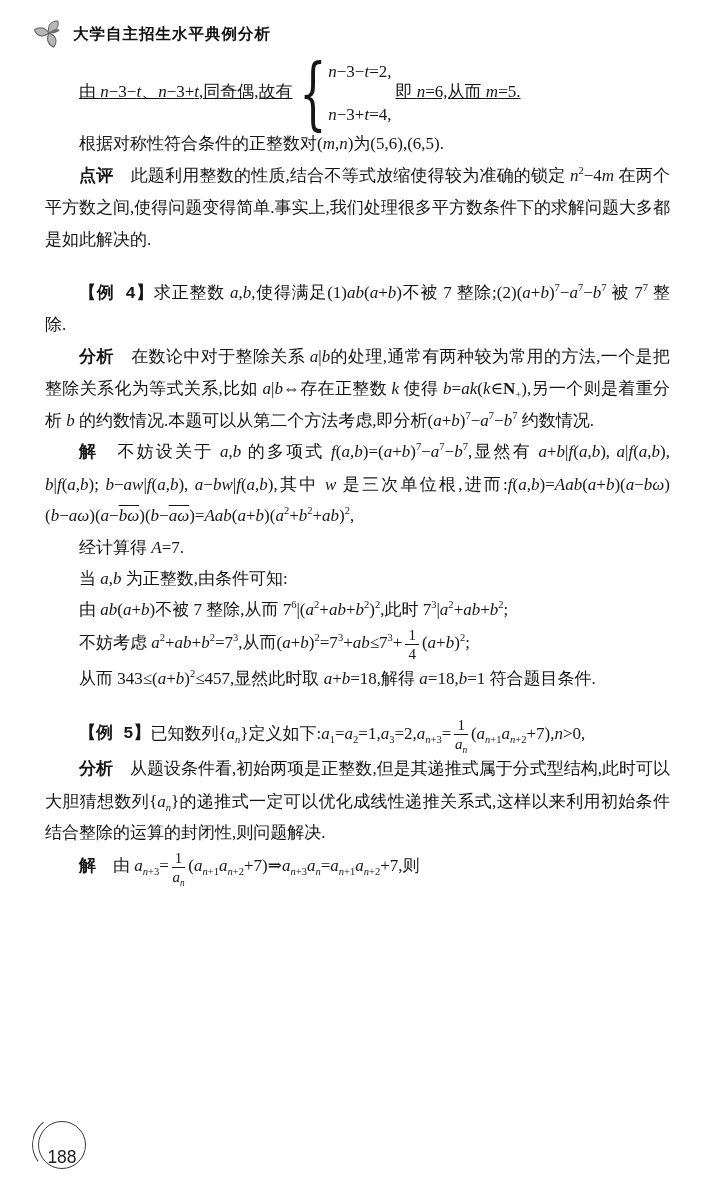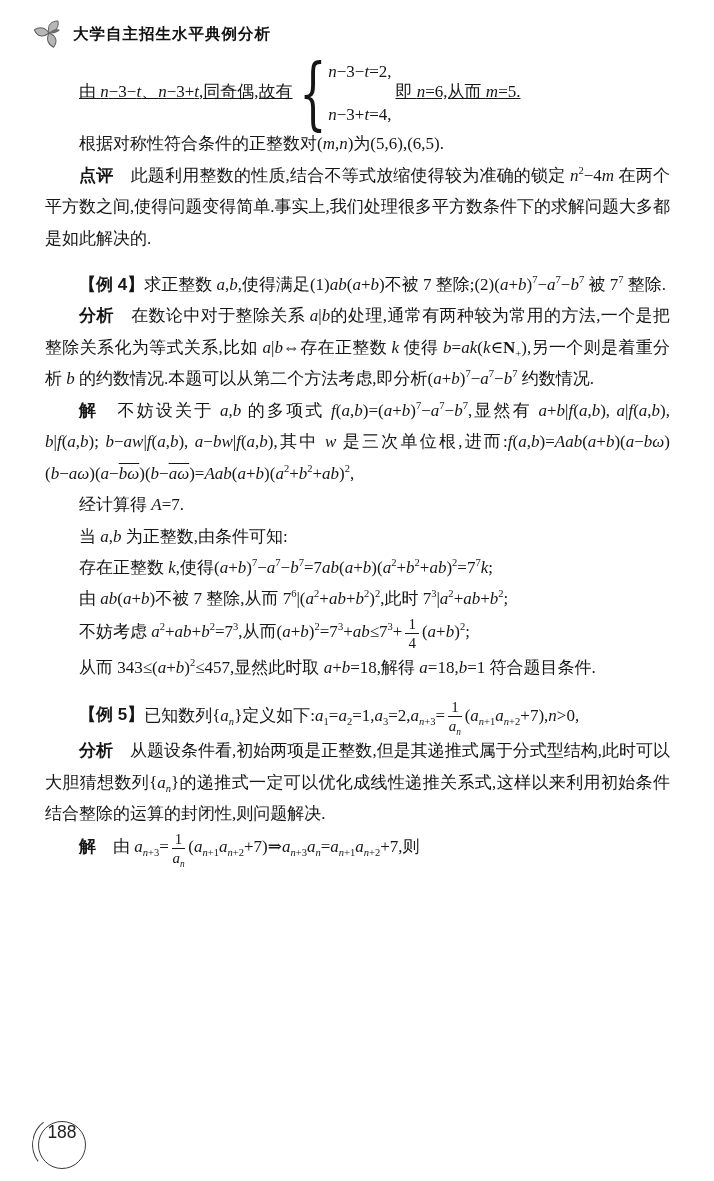--- a/index.html
+++ b/index.html
@@ -18,26 +18,26 @@
   .hdr .title{
     font-family:Liberation Mono, monospace;
     font-weight:bold;font-size:15.5px;letter-spacing:1px;color:#111;
   }
   .content{margin-top:10px;}
   .para{
     font-size:17px;line-height:1.85;
     text-align:justify;text-indent:2em;
     margin:0;
   }
-  .para.gap{margin-top:15px;}
+  .para.gap{margin-top:22px;}
   .para.sys{margin-top:6px;margin-bottom:2px;text-decoration:underline;}
   .run i{font-style:italic;}
   .lbl{
     font-weight:bold;
-    font-family:Liberation Sans, sans-serif;
+    font-family:Liberation Mono, monospace;
   }
   sup,sub{font-size:0.62em;line-height:0;}
   .ol{text-decoration:overline;}
   .bf{font-weight:bold;}
   .frac{
     display:inline-block;vertical-align:middle;text-align:center;
     font-size:15px;line-height:1.2;margin:0 3px;text-indent:0;
   }
   .frac .num{display:block;border-bottom:1px solid #161616;padding:0 3px;}
   .frac .den{display:block;}
@@ -48,21 +48,21 @@
   .cases .brace{
     font-size:78px;font-weight:300;line-height:0.85;
     display:inline-block;transform:scaleX(0.55);margin:0 -9px 0 -6px;
     font-family:"DejaVu Serif",serif;
   }
   .cases .col{display:inline-flex;flex-direction:column;row-gap:24px;}
   .cases .cl{line-height:1.15;white-space:nowrap;}
   .pagenum-wrap{position:absolute;left:38px;bottom:12px;}
   .pagenum{
     width:46px;height:46px;border:1.6px solid #3a3a3a;border-radius:50%;
-    display:flex;align-items:flex-start;justify-content:center;
+    display:flex;align-items:flex-end;justify-content:center;
     font-family:"Liberation Sans","DejaVu Sans",sans-serif;
     font-size:17.5px;color:#222;position:relative;background:#fff;
   }
   .pagenum::before{
     content:"";position:absolute;left:-7px;top:-6px;width:55px;height:55px;
     border:1.4px solid transparent;border-left-color:#3a3a3a;border-radius:50%;
     transform:rotate(8deg);
   }
 </style>
 </head>
@@ -90,21 +90,20 @@
             <span class="cl"><i>n</i>−3+<i>t</i>=4,</span>
           </span>
         </span><span class="run">即 <i>n</i>=6,从而 <i>m</i>=5.</span></p>
       <p class="para"><span class="run">根据对称性符合条件的正整数对(<i>m</i>,<i>n</i>)为(5,6),(6,5).</span></p>
       <p class="para"><span class="run lbl">点评</span><span class="run">　此题利用整数的性质,结合不等式放缩使得较为准确的锁定 <i>n</i><sup>2</sup>−4<i>m</i> 在两个平方数之间,使得问题变得简单.事实上,我们处理很多平方数条件下的求解问题大多都是如此解决的.</span></p>
       <p class="para gap"><span class="run lbl">【例 4】</span><span class="run">求正整数 <i>a</i>,<i>b</i>,使得满足(1)<i>ab</i>(<i>a</i>+<i>b</i>)不被 7 整除;(2)(<i>a</i>+<i>b</i>)<sup>7</sup>−<i>a</i><sup>7</sup>−<i>b</i><sup>7</sup> 被 7<sup>7</sup> 整除.</span></p>
       <p class="para"><span class="run lbl">分析</span><span class="run">　在数论中对于整除关系 <i>a</i>|<i>b</i>的处理,通常有两种较为常用的方法,一个是把整除关系化为等式关系,比如 <i>a</i>|<i>b</i>⇔存在正整数 <i>k</i> 使得 <i>b</i>=<i>ak</i>(<i>k</i>∈<span class="bf">N</span><sub>+</sub>),另一个则是着重分析 <i>b</i> 的约数情况.本题可以从第二个方法考虑,即分析(<i>a</i>+<i>b</i>)<sup>7</sup>−<i>a</i><sup>7</sup>−<i>b</i><sup>7</sup> 约数情况.</span></p>
       <p class="para"><span class="run lbl">解</span><span class="run">　不妨设关于 <i>a</i>,<i>b</i> 的多项式 <i>f</i>(<i>a</i>,<i>b</i>)=(<i>a</i>+<i>b</i>)<sup>7</sup>−<i>a</i><sup>7</sup>−<i>b</i><sup>7</sup>,显然有 <i>a</i>+<i>b</i>|<i>f</i>(<i>a</i>,<i>b</i>), <i>a</i>|<i>f</i>(<i>a</i>,<i>b</i>), <i>b</i>|<i>f</i>(<i>a</i>,<i>b</i>); <i>b</i>−<i>aw</i>|<i>f</i>(<i>a</i>,<i>b</i>), <i>a</i>−<i>bw</i>|<i>f</i>(<i>a</i>,<i>b</i>),其中 <i>w</i> 是三次单位根,进而:<i>f</i>(<i>a</i>,<i>b</i>)=<i>A</i><i>ab</i>(<i>a</i>+<i>b</i>)(<i>a</i>−<i>bω</i>)(<i>b</i>−<i>aω</i>)(<i>a</i>−<span class="ol"><i>bω</i></span>)(<i>b</i>−<span class="ol"><i>aω</i></span>)=<i>A</i><i>ab</i>(<i>a</i>+<i>b</i>)(<i>a</i><sup>2</sup>+<i>b</i><sup>2</sup>+<i>ab</i>)<sup>2</sup>,</span></p>
       <p class="para"><span class="run">经计算得 <i>A</i>=7.</span></p>
       <p class="para"><span class="run">当 <i>a</i>,<i>b</i> 为正整数,由条件可知:</span></p>
-      <p class="para"><span class="run">存在正整数 <i>k</i>,使得(<i>a</i>+<i>b</i>)<sup>7</sup>−<i>a</i><sup>7</sup>−<i>b</i><sup>7</sup>=7<i>ab</i>(<i>a</i>+<i>b</i>)(<i>a</i><sup>2</sup>+<i>b</i><sup>2</sup>+<i>ab</i>)<sup>2</sup>=7<sup>7</sup><i>k</i>;</span></p>
       <p class="para"><span class="run">由 <i>ab</i>(<i>a</i>+<i>b</i>)不被 7 整除,从而 7<sup>6</sup>|(<i>a</i><sup>2</sup>+<i>ab</i>+<i>b</i><sup>2</sup>)<sup>2</sup>,此时 7<sup>3</sup>|<i>a</i><sup>2</sup>+<i>ab</i>+<i>b</i><sup>2</sup>;</span></p>
       <p class="para"><span class="run">不妨考虑 <i>a</i><sup>2</sup>+<i>ab</i>+<i>b</i><sup>2</sup>=7<sup>3</sup>,从而(<i>a</i>+<i>b</i>)<sup>2</sup>=7<sup>3</sup>+<i>ab</i>≤7<sup>3</sup>+</span><span class="frac"><span class="num">1</span><span class="den">4</span></span><span class="run">(<i>a</i>+<i>b</i>)<sup>2</sup>;</span></p>
       <p class="para"><span class="run">从而 343≤(<i>a</i>+<i>b</i>)<sup>2</sup>≤457,显然此时取 <i>a</i>+<i>b</i>=18,解得 <i>a</i>=18,<i>b</i>=1 符合题目条件.</span></p>
       <p class="para gap"><span class="run lbl">【例 5】</span><span class="run">已知数列{<i>a</i><sub><i>n</i></sub>}定义如下:<i>a</i><sub>1</sub>=<i>a</i><sub>2</sub>=1,<i>a</i><sub>3</sub>=2,<i>a</i><sub><i>n</i>+3</sub>=</span><span class="frac"><span class="num">1</span><span class="den"><i>a</i><sub><i>n</i></sub></span></span><span class="run">(<i>a</i><sub><i>n</i>+1</sub><i>a</i><sub><i>n</i>+2</sub>+7),<i>n</i>&gt;0,</span></p>
       <p class="para"><span class="run lbl">分析</span><span class="run">　从题设条件看,初始两项是正整数,但是其递推式属于分式型结构,此时可以大胆猜想数列{<i>a</i><sub><i>n</i></sub>}的递推式一定可以优化成线性递推关系式,这样以来利用初始条件结合整除的运算的封闭性,则问题解决.</span></p>
       <p class="para"><span class="run lbl">解</span><span class="run">　由 <i>a</i><sub><i>n</i>+3</sub>=</span><span class="frac"><span class="num">1</span><span class="den"><i>a</i><sub><i>n</i></sub></span></span><span class="run">(<i>a</i><sub><i>n</i>+1</sub><i>a</i><sub><i>n</i>+2</sub>+7)⇒<i>a</i><sub><i>n</i>+3</sub><i>a</i><sub><i>n</i></sub>=<i>a</i><sub><i>n</i>+1</sub><i>a</i><sub><i>n</i>+2</sub>+7,则</span></p>
     </div>
 
   <div class="pagenum-wrap">
     <div class="pagenum">

